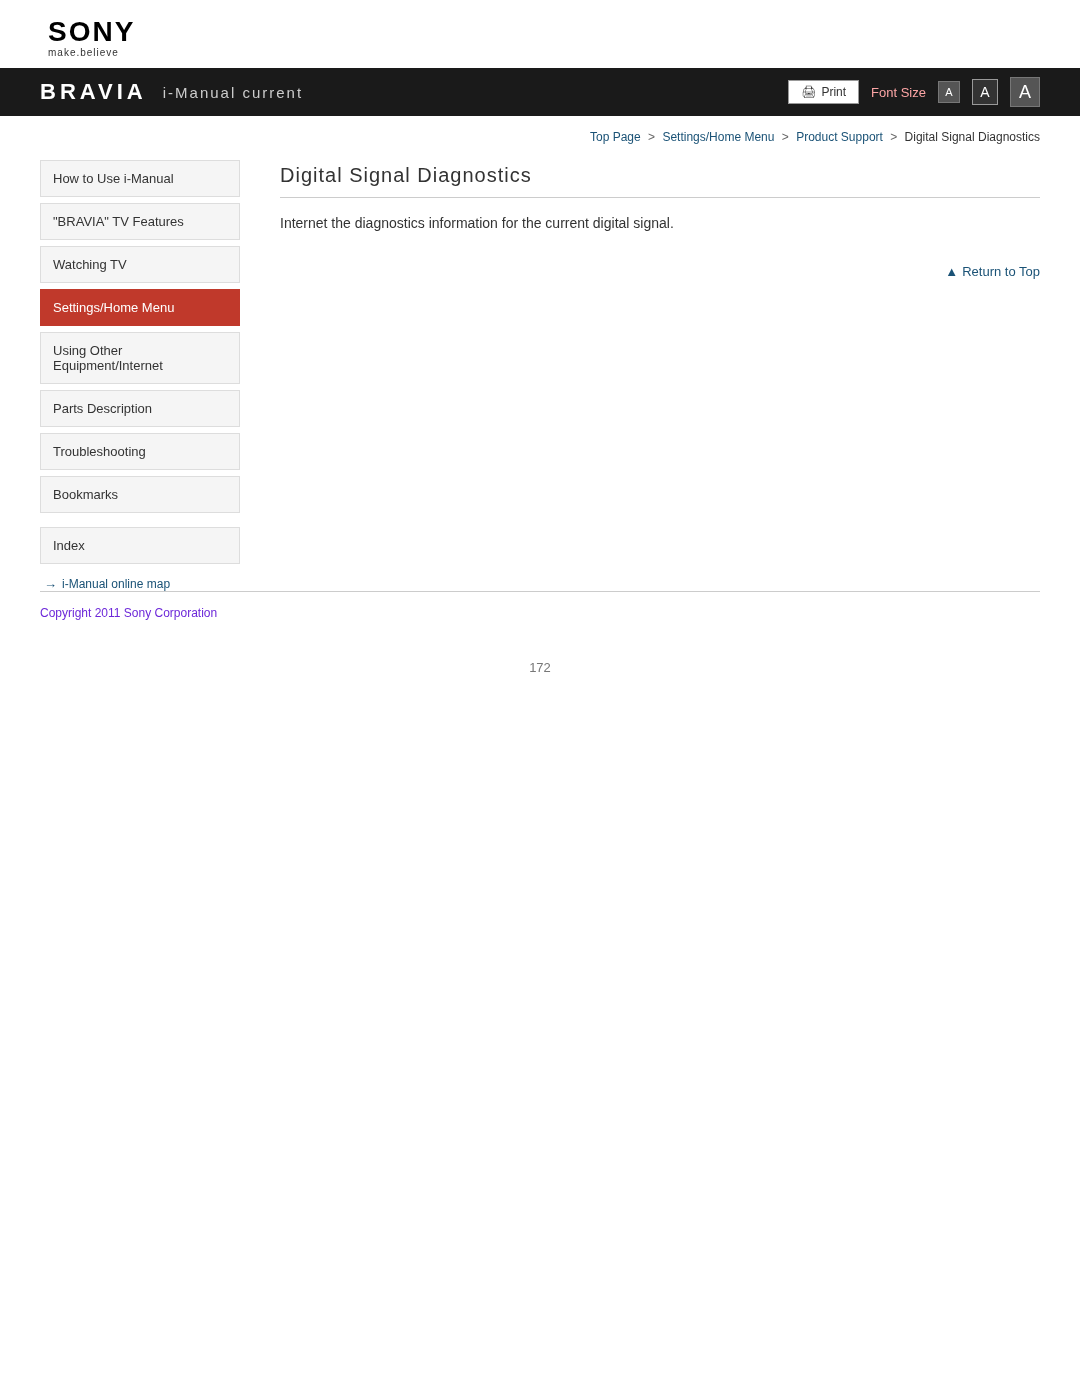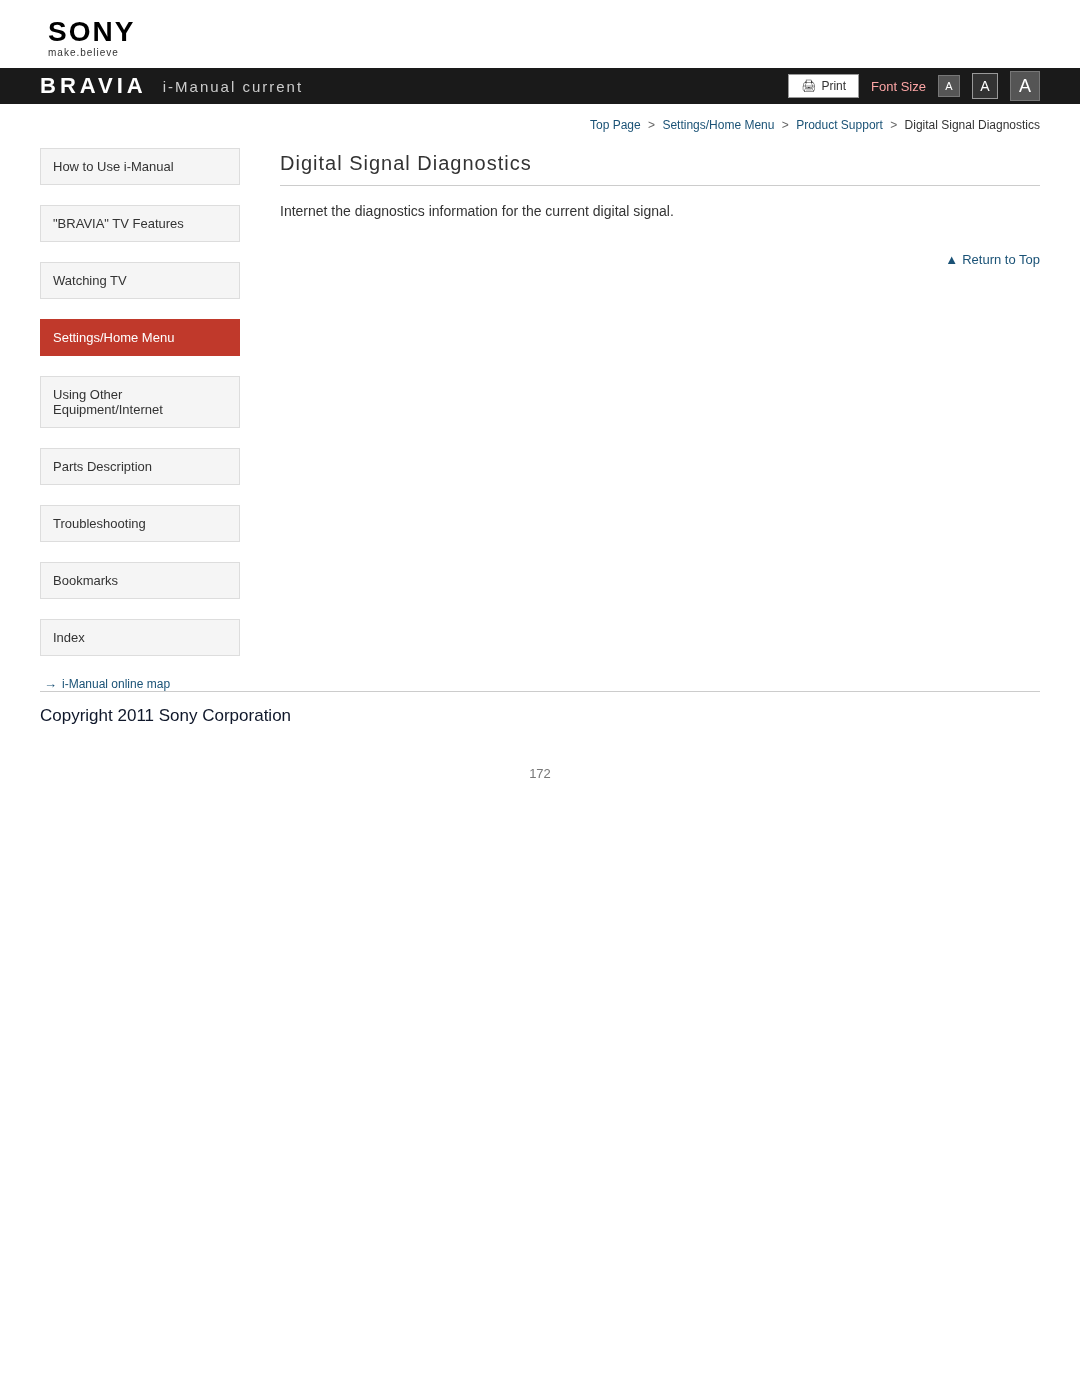--- a/index.html
+++ b/index.html
@@ -36,21 +36,21 @@
       letter-spacing: 1px;
       margin-top: 1px;
     }
 
     
     .top-nav-bar {
       background: #1a1a1a;
       display: flex;
       align-items: center;
       padding: 0 40px;
-      height: 36px;
+      height: 48px;
       justify-content: space-between;
     }
     .bravia-title {
       display: flex;
       align-items: center;
       gap: 16px;
     }
     .bravia-logo-text {
       font-size: 22px;
       font-weight: 900;
@@ -110,21 +110,21 @@
     .sidebar {
       width: 220px;
       min-width: 220px;
       padding-top: 10px;
       padding-right: 20px;
     }
     .sidebar-item {
       display: block;
       padding: 10px 12px;
       border: 1px solid #ddd;
-      margin-bottom: 20px;
+      margin-bottom: 6px;
       font-size: 13px;
       color: #333;
       cursor: pointer;
       background: #f5f5f5;
       text-decoration: none;
     }
     .sidebar-item.active {
       background: #c0392b;
       color: #fff;
       border-color: #c0392b;
@@ -191,22 +191,22 @@
       border-top: 1px solid #ccc;
       margin: 0 40px;
     }
     .footer-area {
       padding: 14px 40px 30px 40px;
       display: flex;
       justify-content: space-between;
       align-items: flex-start;
     }
     .copyright-text {
-      font-size: 17px;
-      color: #0f172a;
+      font-size: 12px;
+      color: #6d28d9;
     }
     .page-number {
       font-size: 13px;
       color: #777;
       text-align: center;
       padding: 10px 12px;
     }
 
     
     .full-breadcrumb {

